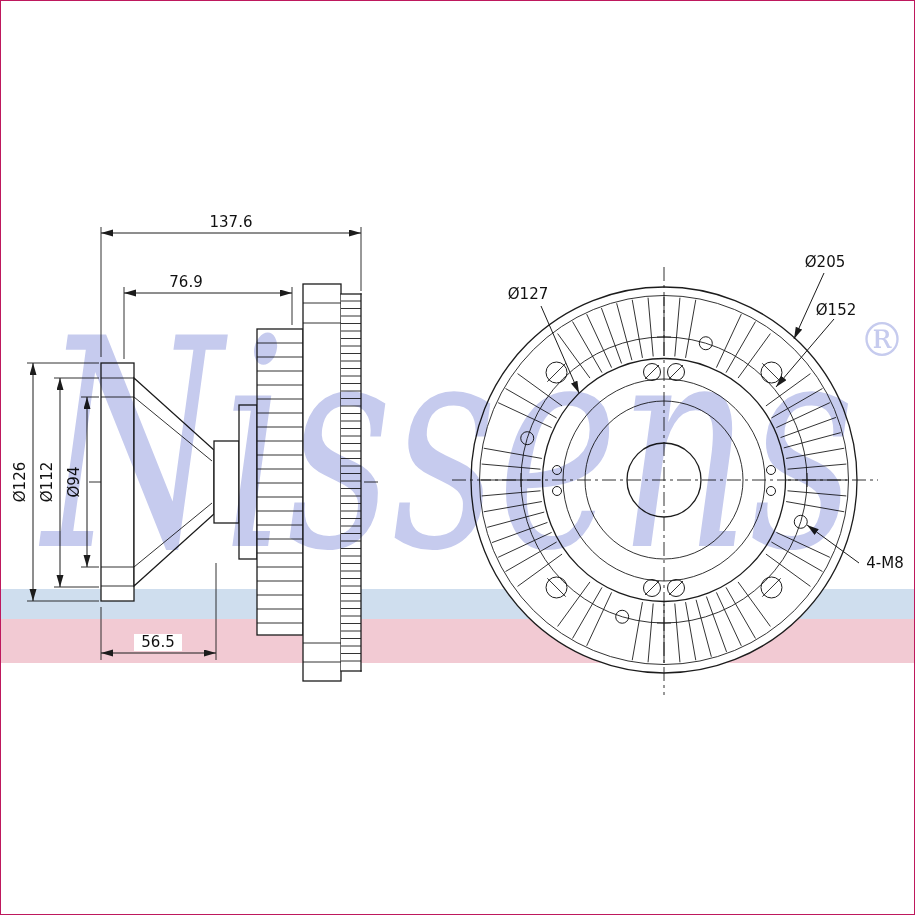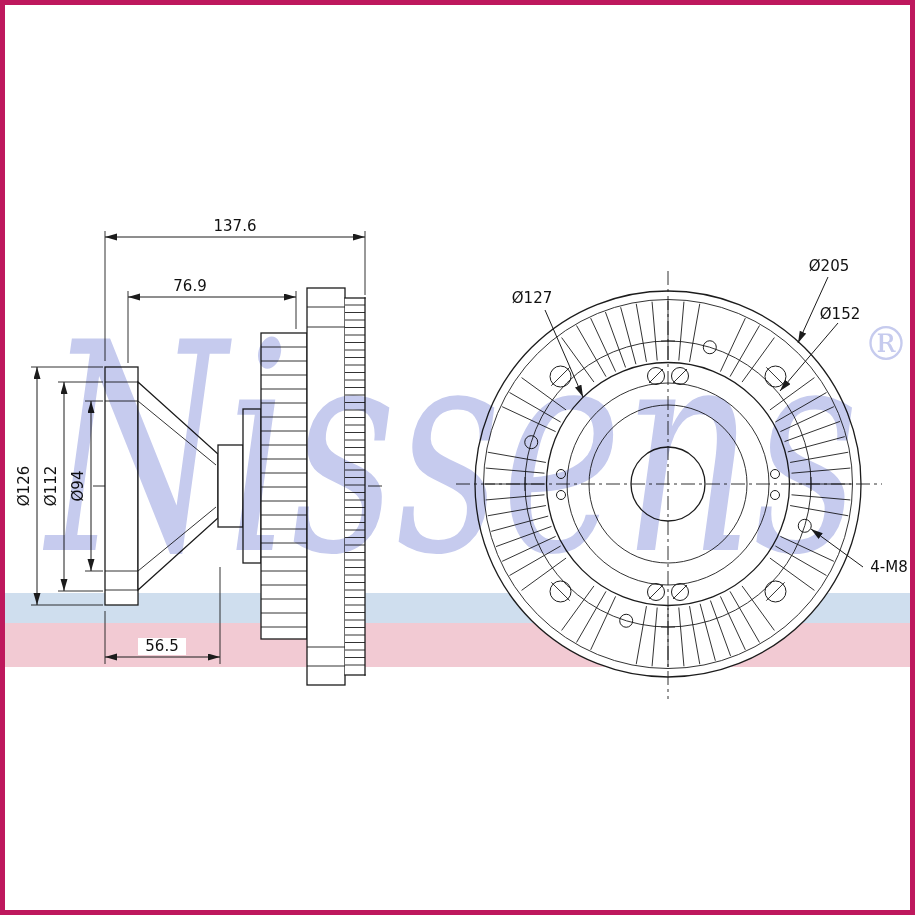--- a/index.html
+++ b/index.html
@@ -1,17 +1,17 @@
 <!DOCTYPE html>
 <html><head>
 <meta charset="utf-8">
 <style>
   html,body{margin:0;padding:0;background:#fff;}
   .page{position:relative;width:915px;height:915px;box-sizing:border-box;
-        border:5px solid #be185d;background:#ffffff;overflow:hidden;
+        border:1px solid #be185d;background:#ffffff;overflow:hidden;
         font-family:"DejaVu Sans", sans-serif;}
   svg{display:block;}
   .ln   {stroke:#1c1c1c;stroke-width:1.3;fill:none;stroke-linecap:square;}
   .lnf  {stroke:#1c1c1c;stroke-width:1.3;fill:#ffffff;stroke-linecap:square;}
   .thin {stroke:#1c1c1c;stroke-width:.9;fill:none;}
   .dim  {stroke:#1c1c1c;stroke-width:1;fill:none;}
   .cl   {stroke:#1c1c1c;stroke-width:.9;stroke-dasharray:14 4 3 4;fill:none;}
   .dimtxt{font:15px "DejaVu Sans", sans-serif;fill:#111111;}
   .wm   {font-family:"DejaVu Serif", serif;font-style:italic;}
   .wmG  {mix-blend-mode:multiply;}

